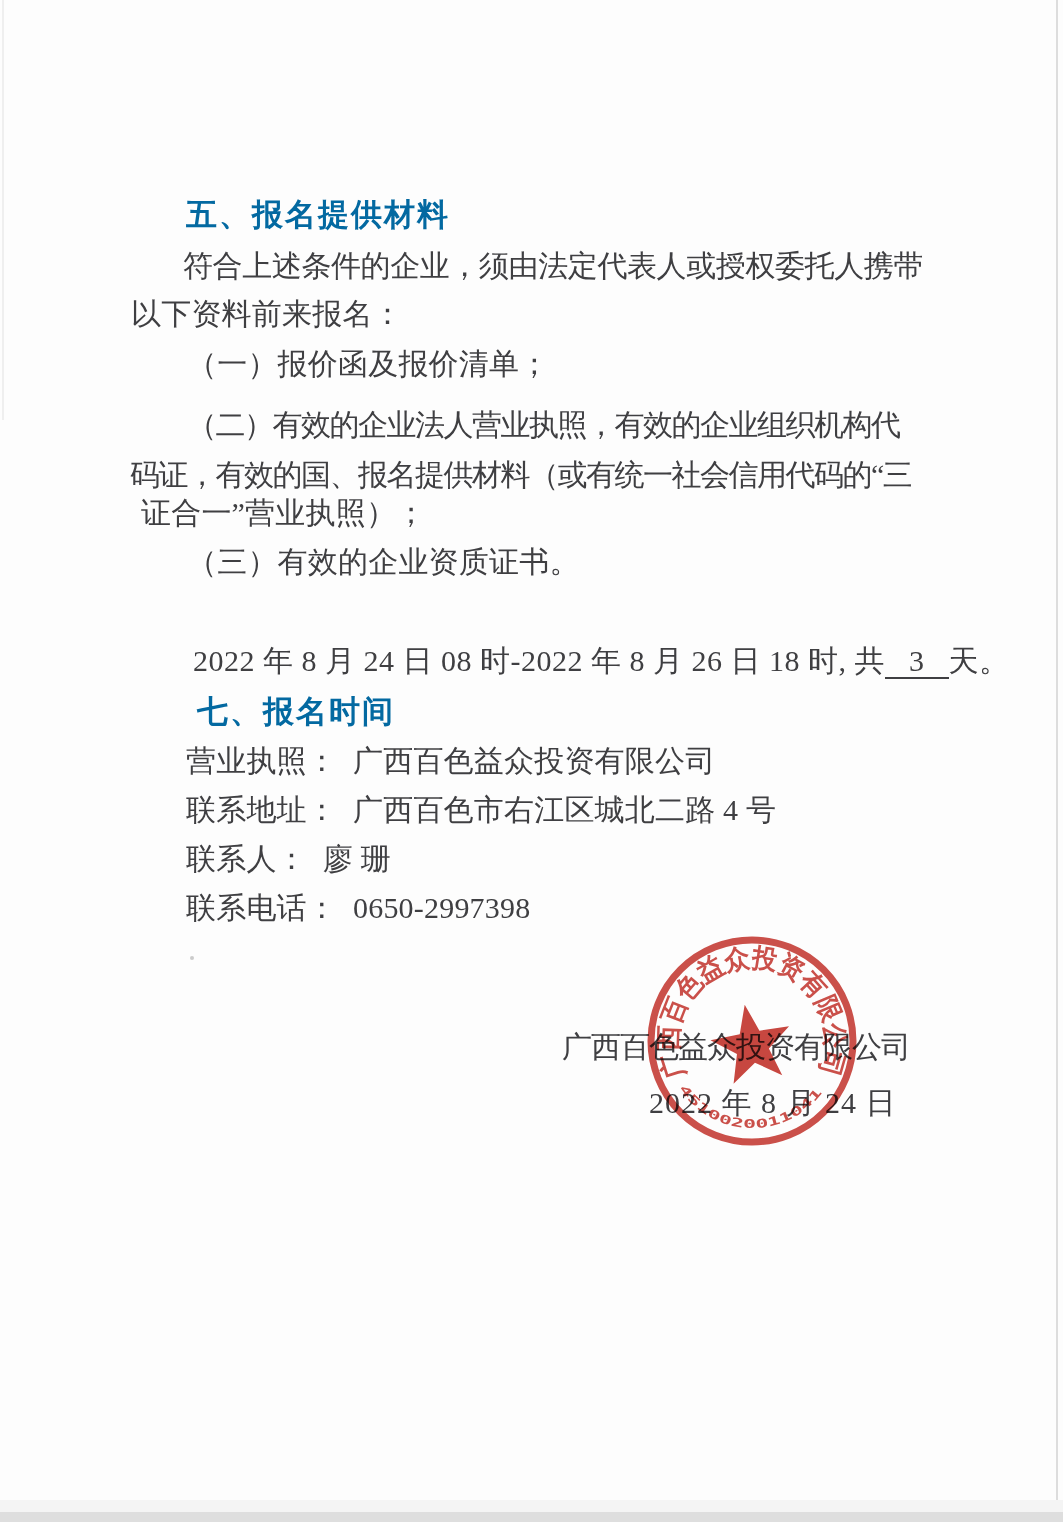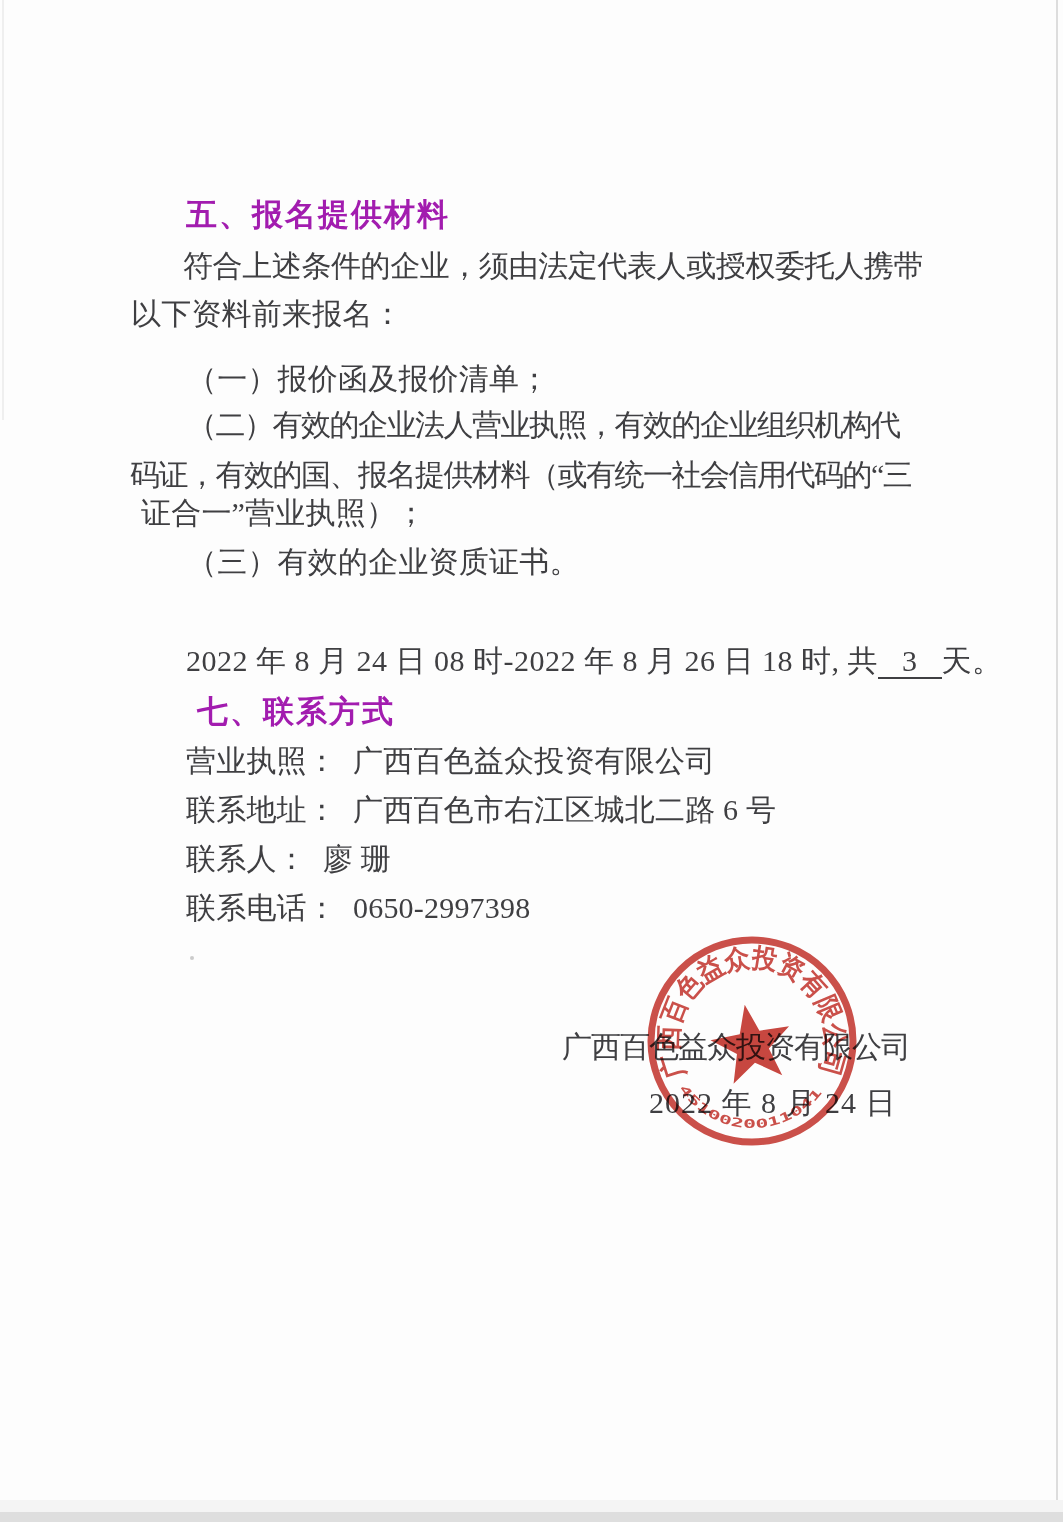--- a/index.html
+++ b/index.html
@@ -15,26 +15,26 @@
     position:absolute;
     font-size:30px;
     line-height:1.1;
     white-space:nowrap;
     letter-spacing:0.2px;
   }
   .heading{
     font-family:"DejaVu Sans","Liberation Sans",sans-serif;
     font-weight:700;
     font-size:31px;
-    color:#a21caf;
+    color:#0369a1;
     letter-spacing:2px;
   }
   .ls-n04{letter-spacing:-0.4px;}
   .ls-n15{letter-spacing:-1.5px;margin-top:12px;}
-  .time-line{letter-spacing:0.5px;}
+  .time-line{letter-spacing:0.5px;margin-left:7px;}
   .days-underline{
     display:inline-block;
     border-bottom:2px solid #3f3f42;
     padding:0 24px;
     line-height:1.05;
   }
   .c-value{margin-left:16px;}
   .sig-company{
     position:absolute;left:562px;top:1027px;
     font-size:30px;letter-spacing:-1px;white-space:nowrap;
@@ -80,37 +80,37 @@
   .band-2{position:absolute;left:0;top:1512px;width:100%;height:10px;background:#dedede;}
 </style>
 </head>
 <body>
 
 <div class="page">
 
   <div class="line heading" style="left:186px;top:197px">五、报名提供材料</div>
   <div class="line ls-n04" style="left:183px;top:249px">符合上述条件的企业，须由法定代表人或授权委托人携带</div>
   <div class="line" style="left:131px;top:297px">以下资料前来报名：</div>
-  <div class="line" style="left:187px;top:362px">（一）报价函及报价清单；</div>
+  <div class="line" style="left:187px;top:347px">（一）报价函及报价清单；</div>
   <div class="line ls-n15" style="left:187px;top:396px">（二）有效的企业法人营业执照，有效的企业组织机构代</div>
   <div class="line ls-n15" style="left:130px;top:446px">码证，有效的国、报名提供材料（或有统一社会信用代码的“三</div>
   <div class="line" style="left:141px;top:496px">证合一”营业执照）；</div>
   <div class="line" style="left:187px;top:545px">（三）有效的企业资质证书。</div>
 
   <div class="line time-line" style="left:186px;top:644px">
     <span>2022 年 8 月 24 日 08 时-2022 年 8 月 26 日 18 时, 共</span><span class="days-underline">3</span><span>天。</span>
   </div>
 
-  <div class="line heading" style="left:197px;top:694px">七、联系方式</div>
+  <div class="line heading" style="left:197px;top:694px">七、报名时间</div>
 
   <div class="line" style="left:186px;top:744px">
     <span>营业执照：</span><span class="c-value">广西百色益众投资有限公司</span>
   </div>
   <div class="line" style="left:186px;top:793px">
-    <span>联系地址：</span><span class="c-value">广西百色市右江区城北二路 6 号</span>
+    <span>联系地址：</span><span class="c-value">广西百色市右江区城北二路 4 号</span>
   </div>
   <div class="line" style="left:186px;top:842px">
     <span>联系人：</span><span class="c-value">廖  珊</span>
   </div>
   <div class="line" style="left:186px;top:891px">
     <span>联系电话：</span><span class="c-value">0650-2997398</span>
   </div>
 
   <div class="sig-company">广西百色益众投资有限公司</div>
   <div class="sig-date">2022 年 8 月 24 日</div>

